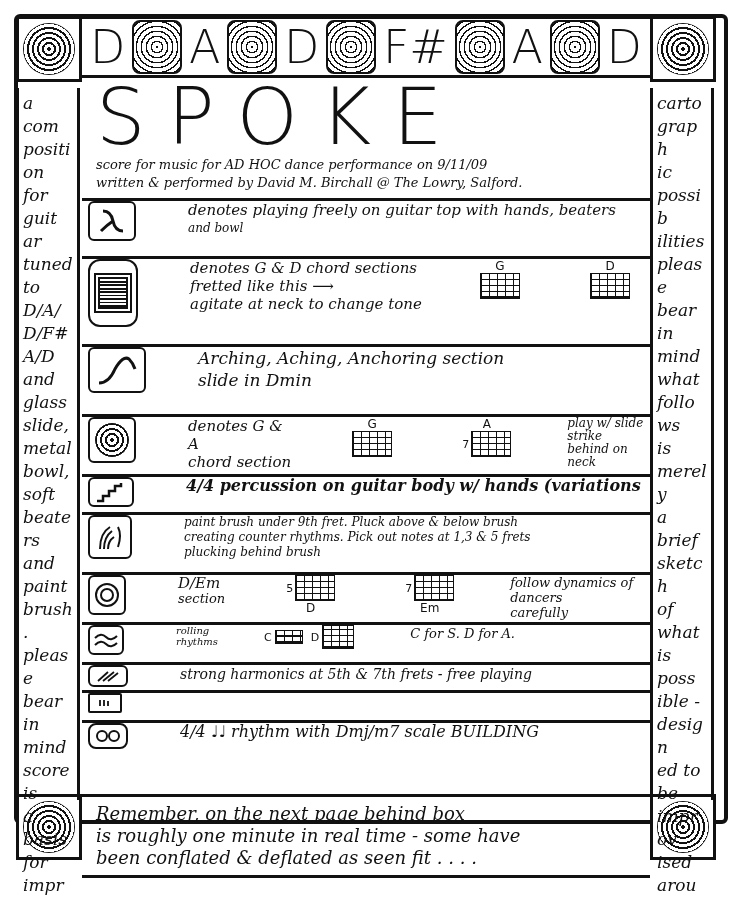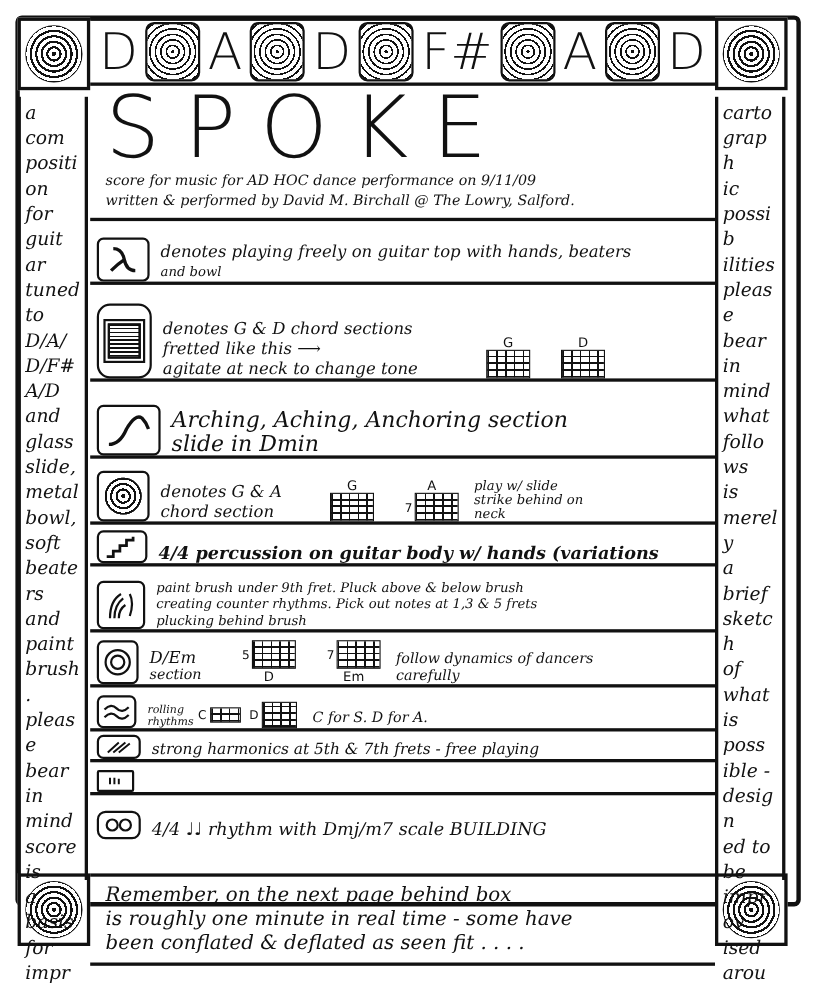--- a/index.html
+++ b/index.html
@@ -13,21 +13,21 @@
   .tuning-note{font-family:"DejaVu Sans",sans-serif;font-size:46px;font-weight:300;line-height:1;}
   .tuning-spiral{width:50px;height:54px;border:2px solid #111;border-radius:8px;box-sizing:border-box;
     background:repeating-radial-gradient(circle at 50% 50%, #111 0 1.5px, #fff 1.5px 5px);}
   .side{position:absolute;top:88px;width:64px;height:712px;border-left:3px solid #111;border-right:3px solid #111;box-sizing:border-box;
     font-family:"DejaVu Serif",serif;font-style:italic;font-size:17px;line-height:23px;padding:4px 4px;word-break:break-word;}
   .side-left{left:16px;} .side-right{left:650px;}
   .side span{display:block;}
   .main{position:absolute;left:82px;top:78px;width:568px;}
   .spoke-title{font-family:"DejaVu Sans",sans-serif;font-weight:200;font-size:78px;letter-spacing:22px;line-height:70px;padding-left:14px;margin-top:4px;}
   .subtitle{font-family:"DejaVu Serif",serif;font-style:italic;font-size:13px;line-height:18px;padding:4px 10px 6px 14px;border-bottom:3px solid #111;}
-  .row{border-bottom:3px solid #111;display:flex;align-items:flex-end;box-sizing:border-box;padding:0 6px;}
+  .row{border-bottom:3px solid #111;display:flex;align-items:flex-start;box-sizing:border-box;padding:0 6px;gap:42px;}
   .icon-box{flex:none;border:2.5px solid #111;border-radius:6px;display:flex;align-items:center;justify-content:center;margin-right:10px;box-sizing:border-box;}
   .row-text{font-family:"DejaVu Serif",serif;font-style:italic;font-size:15px;line-height:18px;}
   .row-text span{display:block;}
   .chord{display:inline-flex;flex-direction:column;align-items:center;margin:0 14px;font-family:"DejaVu Sans",sans-serif;font-size:12px;}
   .grid{width:40px;height:26px;border:1.5px solid #111;box-sizing:border-box;
     background:
       repeating-linear-gradient(90deg,#111 0 1.5px,transparent 1.5px 8px),
       repeating-linear-gradient(0deg,#111 0 1.5px,transparent 1.5px 6px);}
   .fret{font-size:11px;margin-right:2px;}
   .footer{position:absolute;left:82px;top:794px;width:568px;height:84px;border-top:3px solid #111;border-bottom:3px solid #111;box-sizing:border-box;
@@ -163,21 +163,21 @@
       <div class="grid"></div>
     </div>
   </div>
 
   <div class="row" style="height:70px;">
     <div class="icon-box" style="width:58px;height:46px;">
       <svg width="44" height="34" viewBox="0 0 44 34">
           <path d="M4 30 Q14 30 20 16 Q28 2 34 6 Q38 10 40 16" stroke="#111" stroke-width="3" fill="none"></path>
         </svg>
     </div>
-    <div class="row-text" style="font-size:20px;line-height:22px;margin-top:35px;">
+    <div class="row-text" style="font-size:17px;line-height:22px;">
       <span>Arching, Aching, Anchoring section</span>
       <span>slide in Dmin</span>
     </div>
   </div>
 
   <div class="row" style="height:60px;">
     <div class="icon-box" style="width:48px;height:46px;">
       <div style="width:34px;height:34px;border-radius:50%;background:repeating-radial-gradient(circle,#111 0 2px,#fff 2px 5px);"></div>
     </div>
     <div class="row-text" style="width:140px;">

